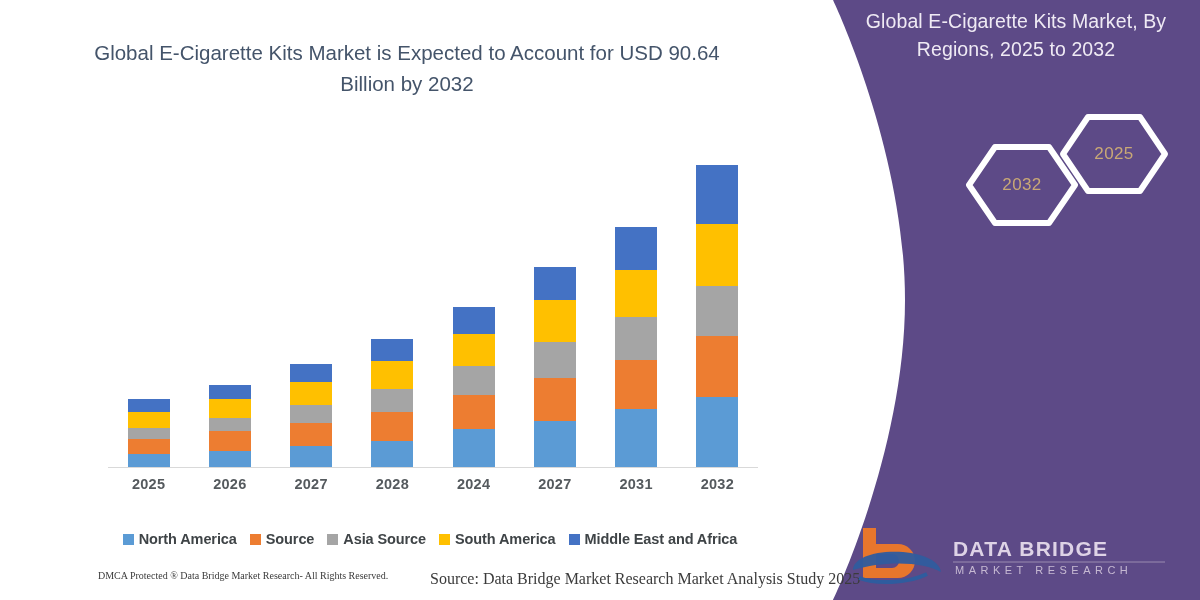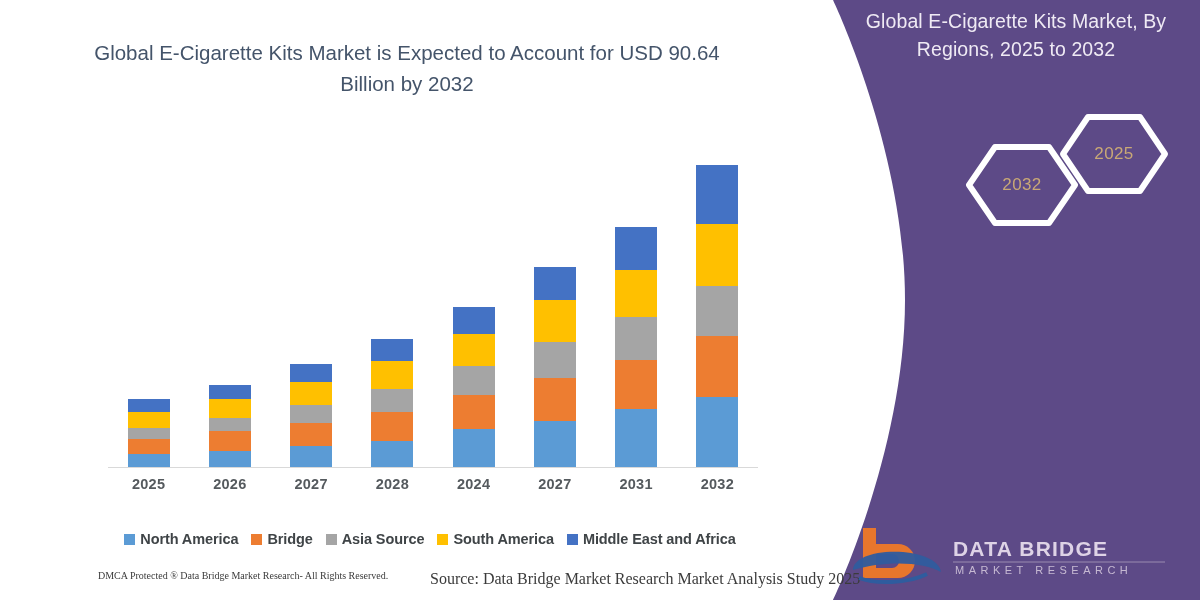--- a/index.html
+++ b/index.html
@@ -295,21 +295,21 @@
       </div>
   </div>
 
   <div class="legend" id="legend">
       <div class="legend-item">
         <span class="legend-swatch" style="background: rgb(91, 155, 213);"></span>
         <span class="legend-label">North America</span>
       </div>
       <div class="legend-item">
         <span class="legend-swatch" style="background: rgb(237, 125, 49);"></span>
-        <span class="legend-label">Bridge</span>
+        <span class="legend-label">Source</span>
       </div>
       <div class="legend-item">
         <span class="legend-swatch" style="background: rgb(165, 165, 165);"></span>
         <span class="legend-label">Asia Source</span>
       </div>
       <div class="legend-item">
         <span class="legend-swatch" style="background: rgb(255, 192, 0);"></span>
         <span class="legend-label">South America</span>
       </div>
       <div class="legend-item">

